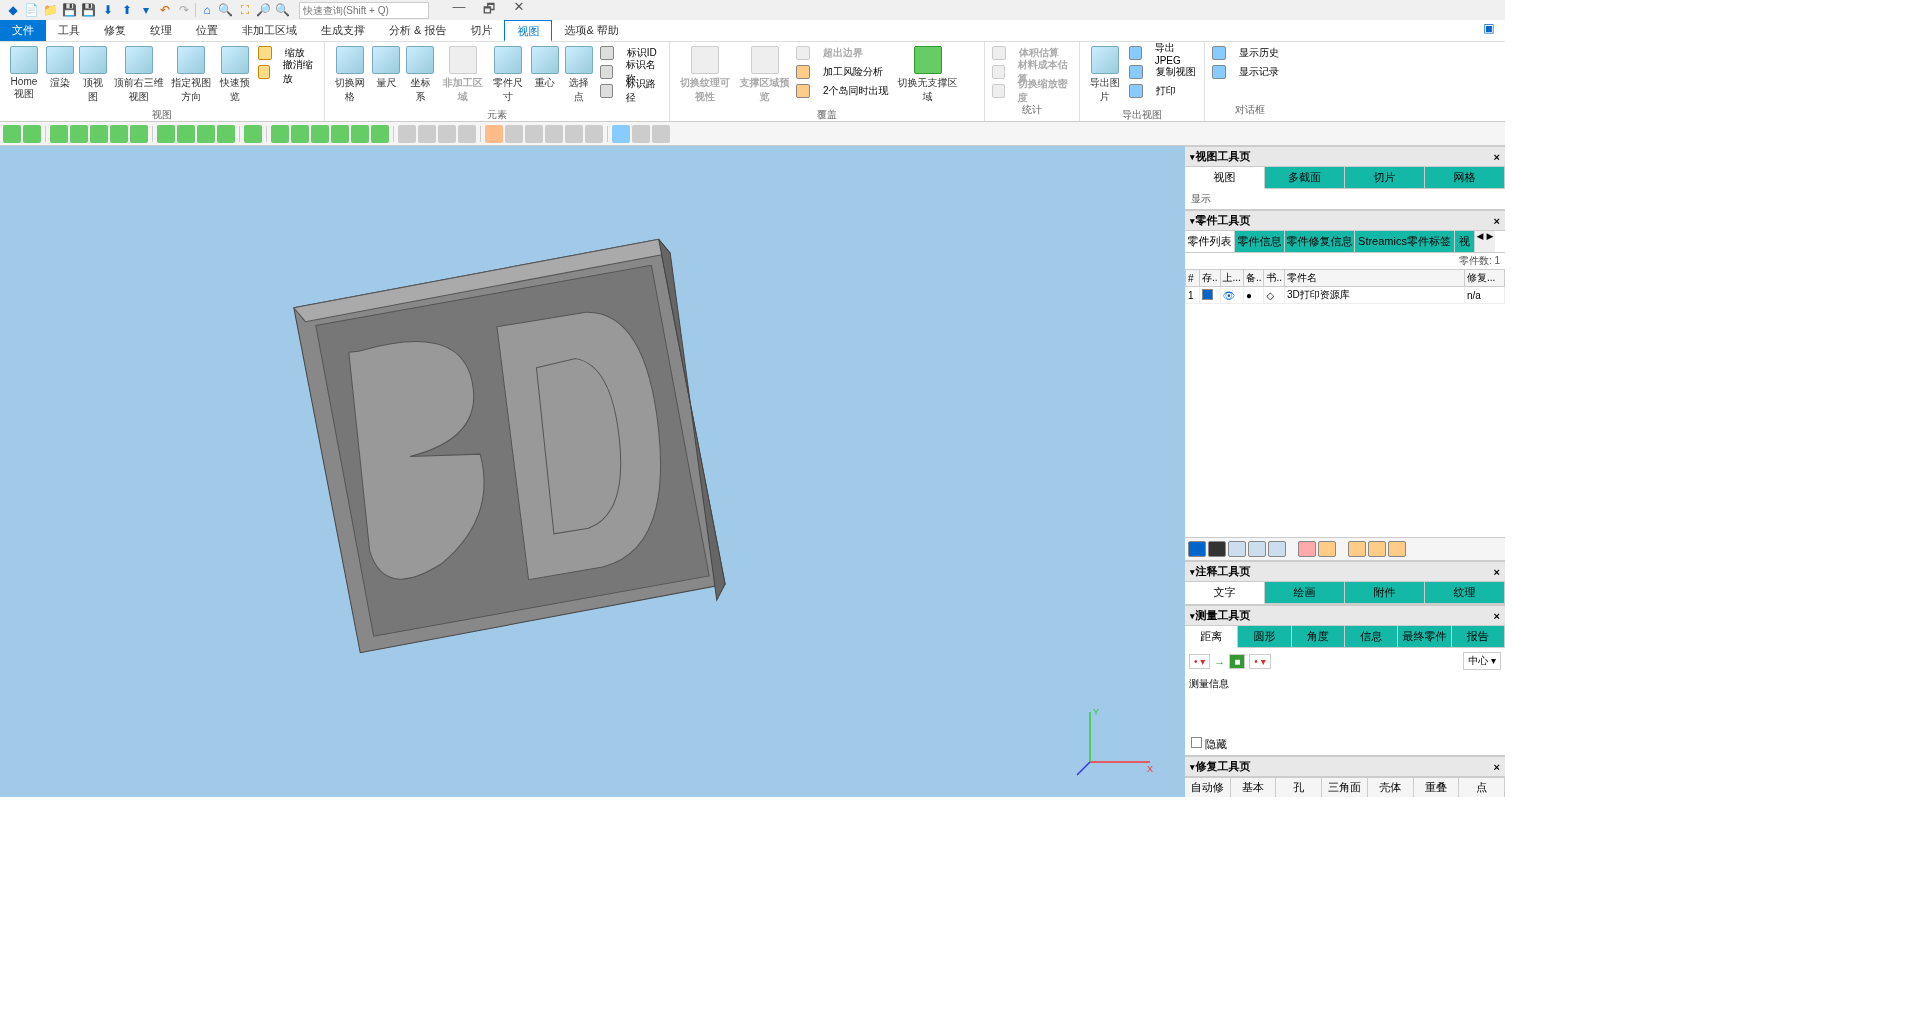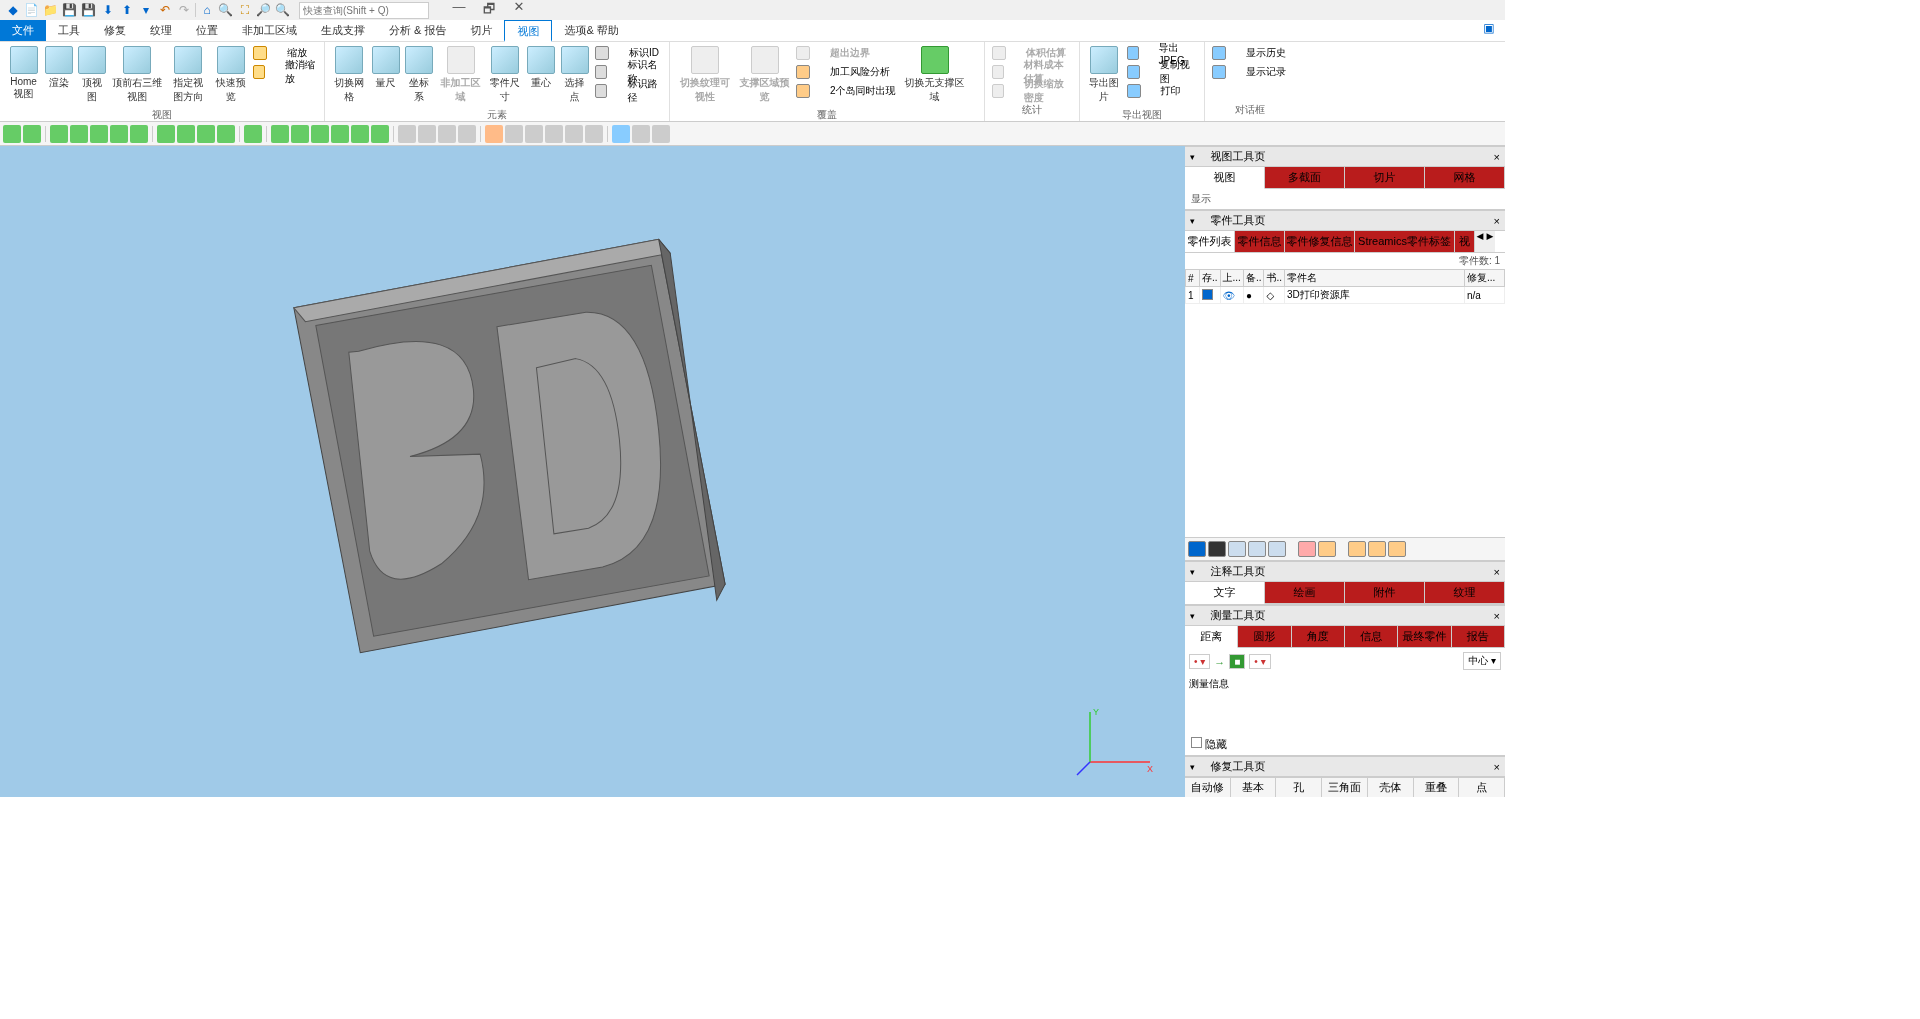--- a/index.html
+++ b/index.html
@@ -16,44 +16,44 @@
 .menu-item { padding: 3px 12px; cursor: pointer; font-size: 11px; color: #333; }
 .menu-item.file { background: #0078d7; color: #fff; }
 .menu-item.active { border: 1px solid #0078d7; color: #0078d7; border-bottom: 2px solid #fff; margin-bottom: -1px; }
 
 .ribbon { height: 80px; background: #fff; border-bottom: 1px solid #ccc; display: flex; }
 .ribbon-group { border-right: 1px solid #e0e0e0; padding: 2px 5px; display: flex; flex-direction: column; justify-content: space-between; }
 .ribbon-label { text-align: center; font-size: 10px; color: #666; padding: 2px 0; }
 .ribbon-buttons { display: flex; gap: 2px; align-items: flex-start; height: 62px; }
 .rbtn-large { display: flex; flex-direction: column; align-items: center; width: 42px; cursor: pointer; padding: 2px; text-align: center; font-size: 10px; color: #333; gap: 2px; }
 .rbtn-large .ric { width: 28px; height: 28px; border: 1px solid #7ab; background: linear-gradient(135deg, #cef, #9cd); border-radius: 2px; }
-.rbtn-small-row { display: flex; align-items: center; gap: 20px; cursor: pointer; font-size: 10px; padding: 1px 2px; height: 18px; }
+.rbtn-small-row { display: flex; align-items: center; gap: 13px; cursor: pointer; font-size: 10px; padding: 1px 2px; height: 18px; }
 .rbtn-small-row .ric-s { width: 14px; height: 14px; border: 1px solid #888; background: #ddd; border-radius: 2px; }
 .rbtn-stack { display: flex; flex-direction: column; gap: 1px; }
 .grayed { color: #aaa; font-weight: bold; }
 .grayed .ric-s, .grayed .ric { border-color: #ccc; background: #eee; }
 
 .toolbar2 { height: 24px; background: #f5f5f5; border-bottom: 1px solid #ccc; display: flex; align-items: center; padding: 0 3px; gap: 2px; }
 .tb2-icon { width: 18px; height: 18px; border-radius: 2px; cursor: pointer; }
 .tb2-sep { width: 1px; height: 16px; background: #ccc; margin: 0 2px; }
 
 .main-area { display: flex; height: 651px; }
 .viewport { flex: 1; background: #a0cae8; position: relative; }
 .model { position: absolute; left: 280px; top: 80px; width: 460px; height: 450px; }
 .axis { position: absolute; right: 30px; bottom: 20px; width: 80px; height: 70px; }
 
 .right-panel { width: 320px; background: #f5f5f5; display: flex; flex-direction: column; font-size: 11px; }
-.panel-header { background: #e8e8e8; border-top: 1px solid #ccc; border-bottom: 1px solid #ccc; padding: 2px 5px; display: flex; align-items: center; gap: 16px; cursor: pointer; }
+.panel-header { background: #e8e8e8; border-top: 1px solid #ccc; border-bottom: 1px solid #ccc; padding: 2px 5px; display: flex; align-items: center; gap: 1px; cursor: pointer; font-weight: bold; }
 .panel-header::before { content: "▸"; font-size: 9px; }
 .panel-header.open::before { content: "▾"; }
 .panel-body { background: #fff; border-bottom: 1px solid #ccc; }
 .sub-tabs { display: flex; border-bottom: 1px solid #ccc; }
 .sub-tab { flex: 1; text-align: center; padding: 3px 0; cursor: pointer; border-right: 1px solid #ccc; font-size: 11px; }
 .sub-tab.active { background: #fff; border-bottom: 1px solid #fff; margin-bottom: -1px; }
-.sub-tab:not(.active) { background: #b91c1c; }
+.sub-tab:not(.active) { background: #14b8a6; }
 .panel-content { padding: 5px; display: flex; }
 .display-opts { flex: 1; }
 .display-row { display: flex; align-items: center; gap: 5px; padding: 3px 2px; cursor: pointer; }
 .cube-preview { width: 60px; height: 55px; border: 1px solid #ccc; margin: 3px; display: flex; align-items: center; justify-content: center; }
 .part-table { width: 100%; border-collapse: collapse; font-size: 10px; }
 .part-table th { border: 1px solid #ccc; padding: 1px 2px; background: #f5f5f5; font-weight: normal; text-align: left; }
 .part-table td { border: 1px solid #eee; padding: 1px 2px; }
 .mini-toolbar { display: flex; gap: 2px; padding: 3px; border-top: 1px solid #ccc; background: #f5f5f5; }
 .mini-icon { width: 18px; height: 16px; border: 1px solid #888; background: #cde; border-radius: 2px; cursor: pointer; }
 .meas-controls { padding: 4px; display: flex; gap: 4px; align-items: center; }

